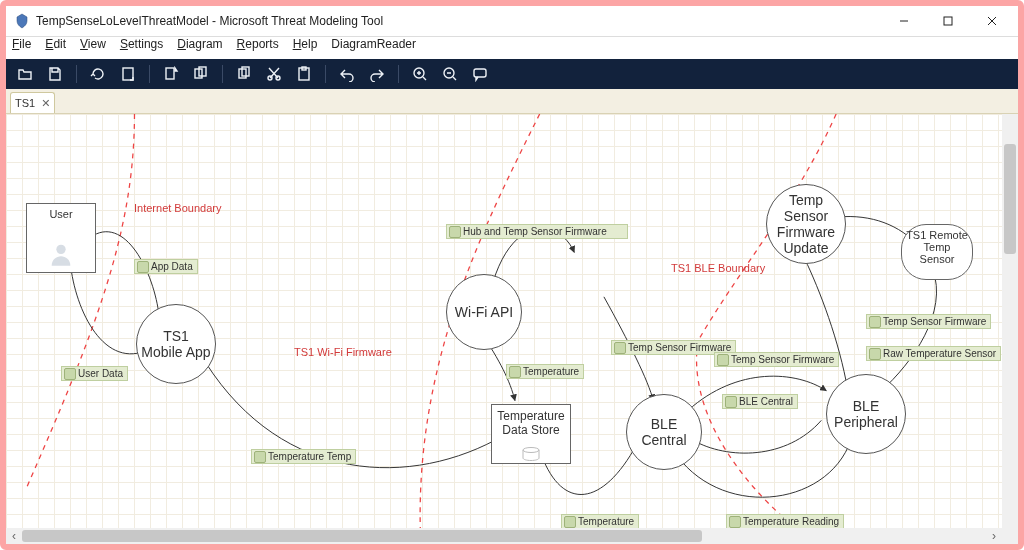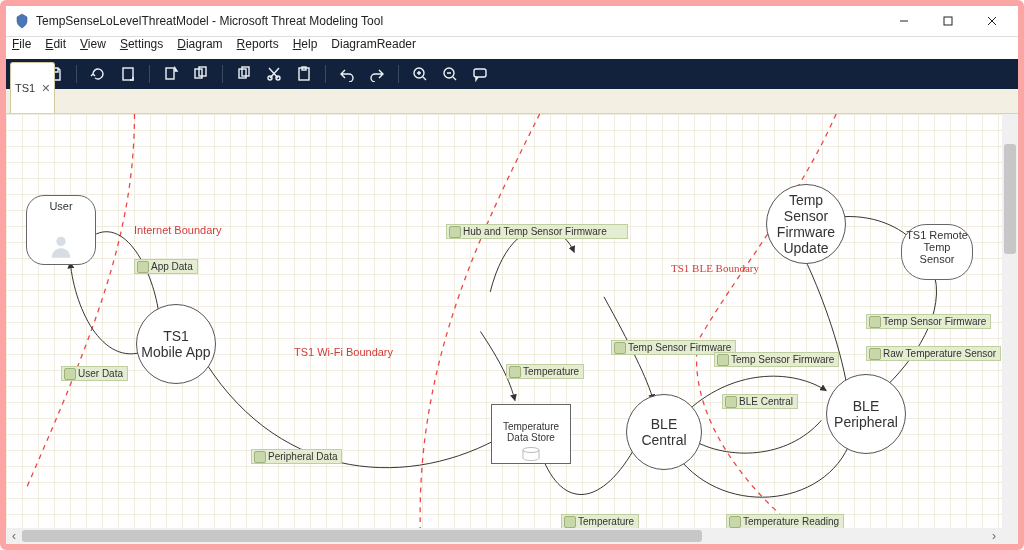--- a/index.html
+++ b/index.html
@@ -11,31 +11,31 @@
 .winbtn{width:44px;height:30px;display:flex;align-items:center;justify-content:center;color:#222;}
 .winbtn svg{width:10px;height:10px;}
 .menubar{height:22px;display:flex;align-items:flex-start;padding:0 6px;gap:14px;font-size:12px;color:#222;background:#fff;}
 .menubar .mitem{cursor:default;}
 .menubar .mitem .ul{text-decoration:underline;}
 .toolbar{height:30px;background:#12223c;display:flex;align-items:center;padding:0 6px;gap:4px;}
 .tbtn{width:26px;height:26px;display:flex;align-items:center;justify-content:center;color:#eef2f7;border-radius:3px;}
 .tbtn svg{width:16px;height:16px;stroke:#eef2f7;fill:none;stroke-width:1.4;}
 .tsep{width:1px;height:18px;background:#3a4a66;margin:0 4px;}
 .tabstrip{height:24px;background:#f3efe2;border-bottom:1px solid #d9d2b4;display:flex;align-items:flex-end;padding-left:4px;}
-.tab{height:20px;background:#fff;border:1px solid #cfc89e;border-bottom:none;border-radius:3px 3px 0 0;display:flex;align-items:center;padding:15px 4px;font-size:11px;color:#333;gap:6px;}
+.tab{height:20px;background:#fff;border:1px solid #cfc89e;border-bottom:none;border-radius:3px 3px 0 0;display:flex;align-items:center;padding:0 4px;font-size:11px;color:#333;gap:6px;}
 .tab .close{font-size:11px;line-height:1;color:#666;}
 .canvas-wrap{position:relative;flex:1 1 auto;overflow:hidden;background:#fff;}
 .grid-bg{position:absolute;inset:0;background-image:
   linear-gradient(to right,#f1ece0 1px,transparent 1px),
   linear-gradient(to bottom,#f1ece0 1px,transparent 1px);
   background-size:16px 16px;}
 .edges{position:absolute;inset:0;pointer-events:none;}
 .node-proc{position:absolute;border:1px solid #555;border-radius:50%;background:#fff;display:flex;align-items:center;justify-content:center;text-align:center;font-size:14px;color:#333;padding:4px;box-sizing:border-box;}
 .node-ext{position:absolute;border:1px solid #666;background:#fff;display:flex;align-items:flex-start;justify-content:center;text-align:center;font-size:11px;color:#333;padding:4px;box-sizing:border-box;}
-.node-store{position:absolute;border:1px solid #666;background:#fff;display:flex;align-items:flex-start;justify-content:center;text-align:center;font-size:10px;color:#333;padding:16px;box-sizing:border-box;}
+.node-store{position:absolute;border:1px solid #666;background:#fff;display:flex;align-items:flex-start;justify-content:center;text-align:center;font-size:12px;color:#333;padding:4px;box-sizing:border-box;}
 .edge-label{position:absolute;background:#e4ecd1;border:1px solid #bfcfa0;font-size:10px;color:#333;padding:1px 4px 1px 16px;white-space:nowrap;}
 .edge-label::before{content:"";position:absolute;left:2px;top:50%;transform:translateY(-50%);width:10px;height:10px;background:#c8d8ab;border:1px solid #9eb27a;border-radius:2px;}
 .boundary-label{position:absolute;font-size:11px;color:#d23a3a;white-space:nowrap;}
 .scroll-v{position:absolute;top:0;right:0;bottom:16px;width:16px;background:#f0f0f0;}
 .scroll-v .thumb{position:absolute;left:2px;right:2px;top:30px;height:110px;background:#c7c7c7;border-radius:3px;}
 .scroll-h{position:absolute;left:0;right:16px;bottom:0;height:16px;background:#f0f0f0;}
 .scroll-h .thumb{position:absolute;top:2px;bottom:2px;left:16px;width:680px;background:#c7c7c7;border-radius:3px;}
 .scroll-corner{position:absolute;right:0;bottom:0;width:16px;height:16px;background:#f0f0f0;}
 .scroll-h .arrow,.scroll-v .arrow{position:absolute;width:14px;height:14px;display:flex;align-items:center;justify-content:center;color:#666;}
 .scroll-h .arrow.left{left:1px;top:1px;}
@@ -210,32 +210,35 @@
 
       <path d="M850 270 C 840 220, 820 170, 805 140" stroke="#333" fill="none" marker-end="url(#ah)"></path>
 
       <path d="M940 165 C 950 210, 910 260, 880 285" stroke="#333" fill="none" marker-end="url(#ah)"></path>
 
       <path d="M855 330 C 830 400, 720 410, 675 340" stroke="#333" fill="none" marker-end="url(#ah)"></path>
 
       <path d="M920 130 C 900 110, 870 100, 835 105" stroke="#333" fill="none" marker-end="url(#ah)"></path>
     </svg>
 
-    <div class="node-ext" style="left:20px;top:81px;width:70px;height:70px;border-radius:18px;">
+    <div class="node-ext" style="left:20px;top:89px;width:70px;height:70px;">
       <span>User</span>
       <svg style="position:absolute;bottom:4px;left:50%;transform:translateX(-50%);" width="28" height="28" viewBox="0 0 24 24">
           <circle cx="12" cy="8" r="4" fill="#d7dde4"></circle>
           <path d="M4 22c0-5 4-8 8-8s8 3 8 8z" fill="#d7dde4"></path>
         </svg>
     </div>
 
     <div class="node-proc" style="left:130px;top:190px;width:80px;height:80px;">
       <span>TS1 Mobile App</span>
     </div>
 
+    <div class="node-proc" style="left:440px;top:160px;width:76px;height:76px;">
+      <span>Wi-Fi API</span>
+    </div>
 
 
     <div class="node-store" style="left:485px;top:290px;width:80px;height:60px;">
       <span>Temperature Data Store</span>
       <svg style="position:absolute;bottom:2px;left:50%;transform:translateX(-50%);" width="20" height="14" viewBox="0 0 20 14">
           <ellipse cx="10" cy="3" rx="8" ry="2.5" fill="none" stroke="#bbb"></ellipse>
           <path d="M2 3v8c0 1.4 3.6 2.5 8 2.5s8-1.1 8-2.5V3" fill="none" stroke="#bbb"></path>
         </svg>
     </div>
 
@@ -250,34 +253,34 @@
     <div class="node-proc" style="left:760px;top:70px;width:80px;height:80px;">
       <span>Temp Sensor Firmware Update</span>
     </div>
 
     <div class="node-ext" style="left:895px;top:110px;width:72px;height:56px;border-radius:25px;">
       <span>TS1 Remote Temp Sensor</span>
     </div>
 
     <div class="edge-label" style="left:128px;top:145px;">App Data</div>
     <div class="edge-label" style="left:55px;top:252px;">User Data</div>
-    <div class="edge-label" style="left:245px;top:335px;">Peripheral Data</div>
+    <div class="edge-label" style="left:245px;top:335px;">Temperature Temp</div>
     <div class="edge-label" style="left:440px;top:110px;padding-right:20px;">Hub and Temp Sensor Firmware</div>
     <div class="edge-label" style="left:500px;top:250px;">Temperature</div>
     <div class="edge-label" style="left:555px;top:400px;">Temperature</div>
     <div class="edge-label" style="left:605px;top:226px;">Temp Sensor Firmware</div>
     <div class="edge-label" style="left:708px;top:238px;">Temp Sensor Firmware</div>
     <div class="edge-label" style="left:860px;top:200px;">Temp Sensor Firmware</div>
     <div class="edge-label" style="left:716px;top:280px;">BLE Central</div>
     <div class="edge-label" style="left:720px;top:400px;">Temperature Reading</div>
     <div class="edge-label" style="left:860px;top:232px;">Raw Temperature Sensor</div>
 
-    <div class="boundary-label" style="left:128px;top:110px;">Internet Boundary</div>
-    <div class="boundary-label" style="left:288px;top:232px;">TS1 Wi-Fi Boundary</div>
-    <div class="boundary-label" style="left:665px;top:148px;font-family:Liberation Serif, serif;">TS1 BLE Boundary</div>
+    <div class="boundary-label" style="left:128px;top:88px;">Internet Boundary</div>
+    <div class="boundary-label" style="left:288px;top:232px;">TS1 Wi-Fi Firmware</div>
+    <div class="boundary-label" style="left:665px;top:148px;">TS1 BLE Boundary</div>
 
     <div class="scroll-v">
         <div class="thumb"></div>
       </div>
     <div class="scroll-h">
       <div class="arrow left">‹</div>
       <div class="thumb"></div>
       <div class="arrow right">›</div>
     </div>
     <div class="scroll-corner"></div>

